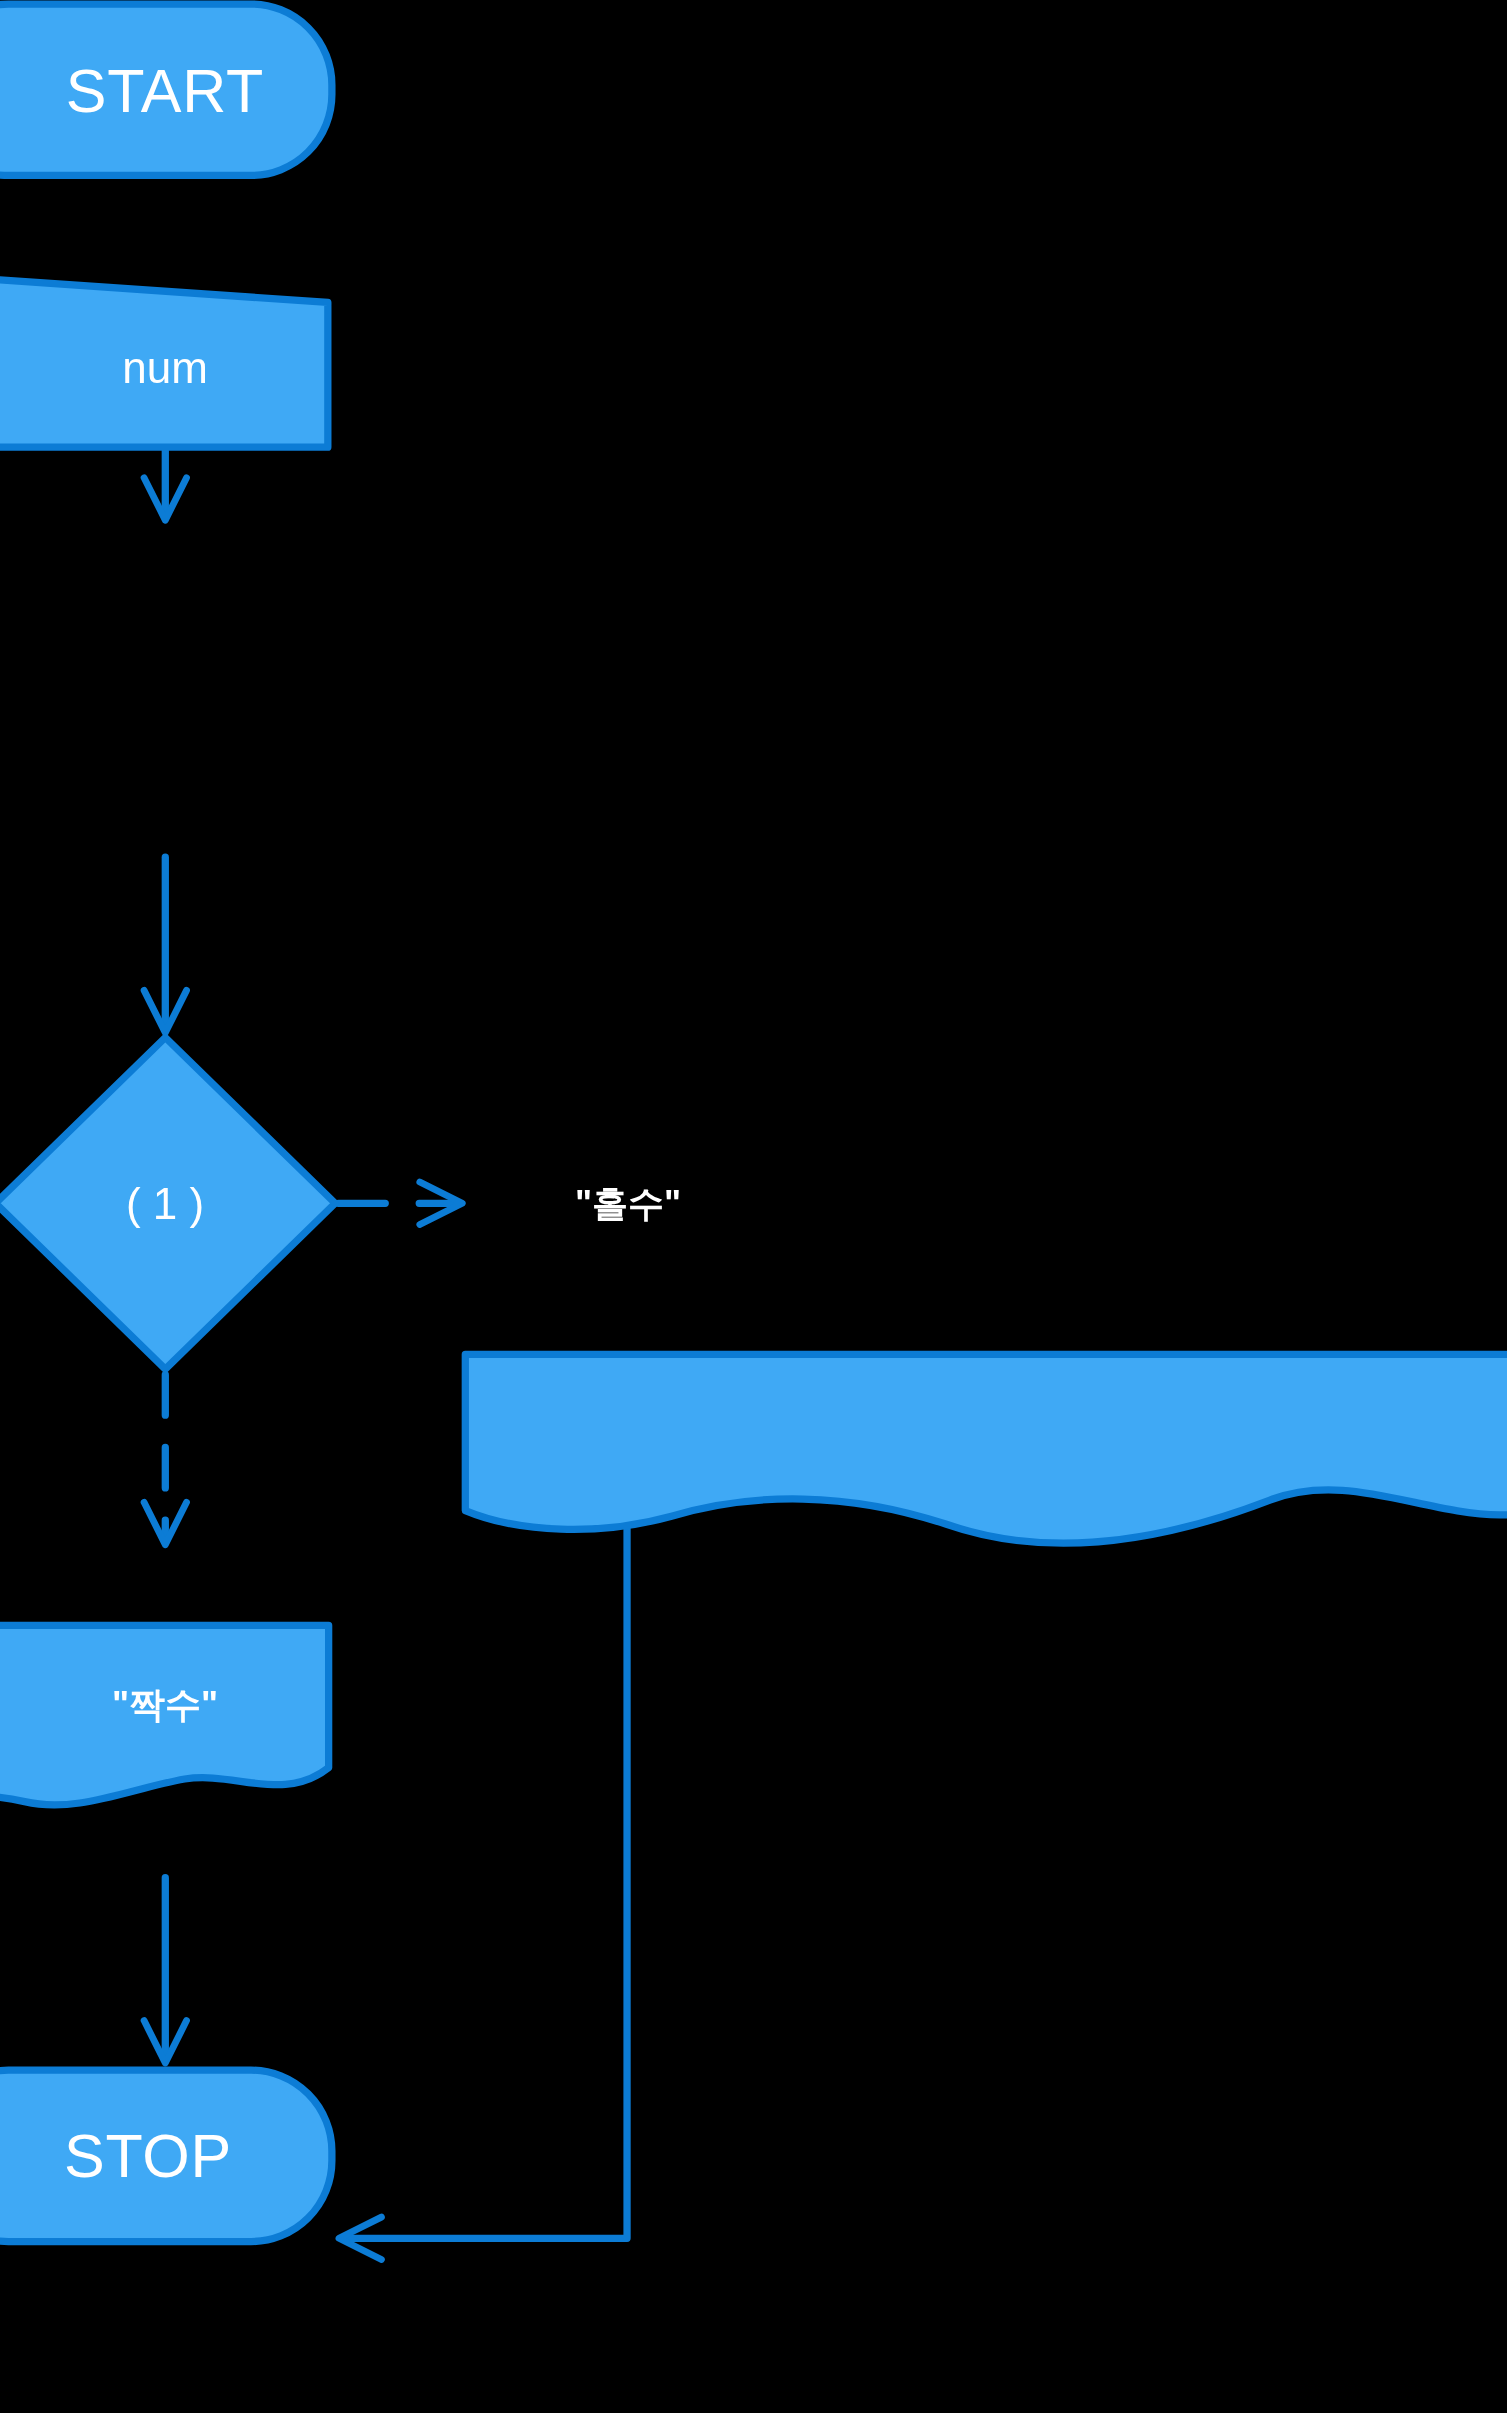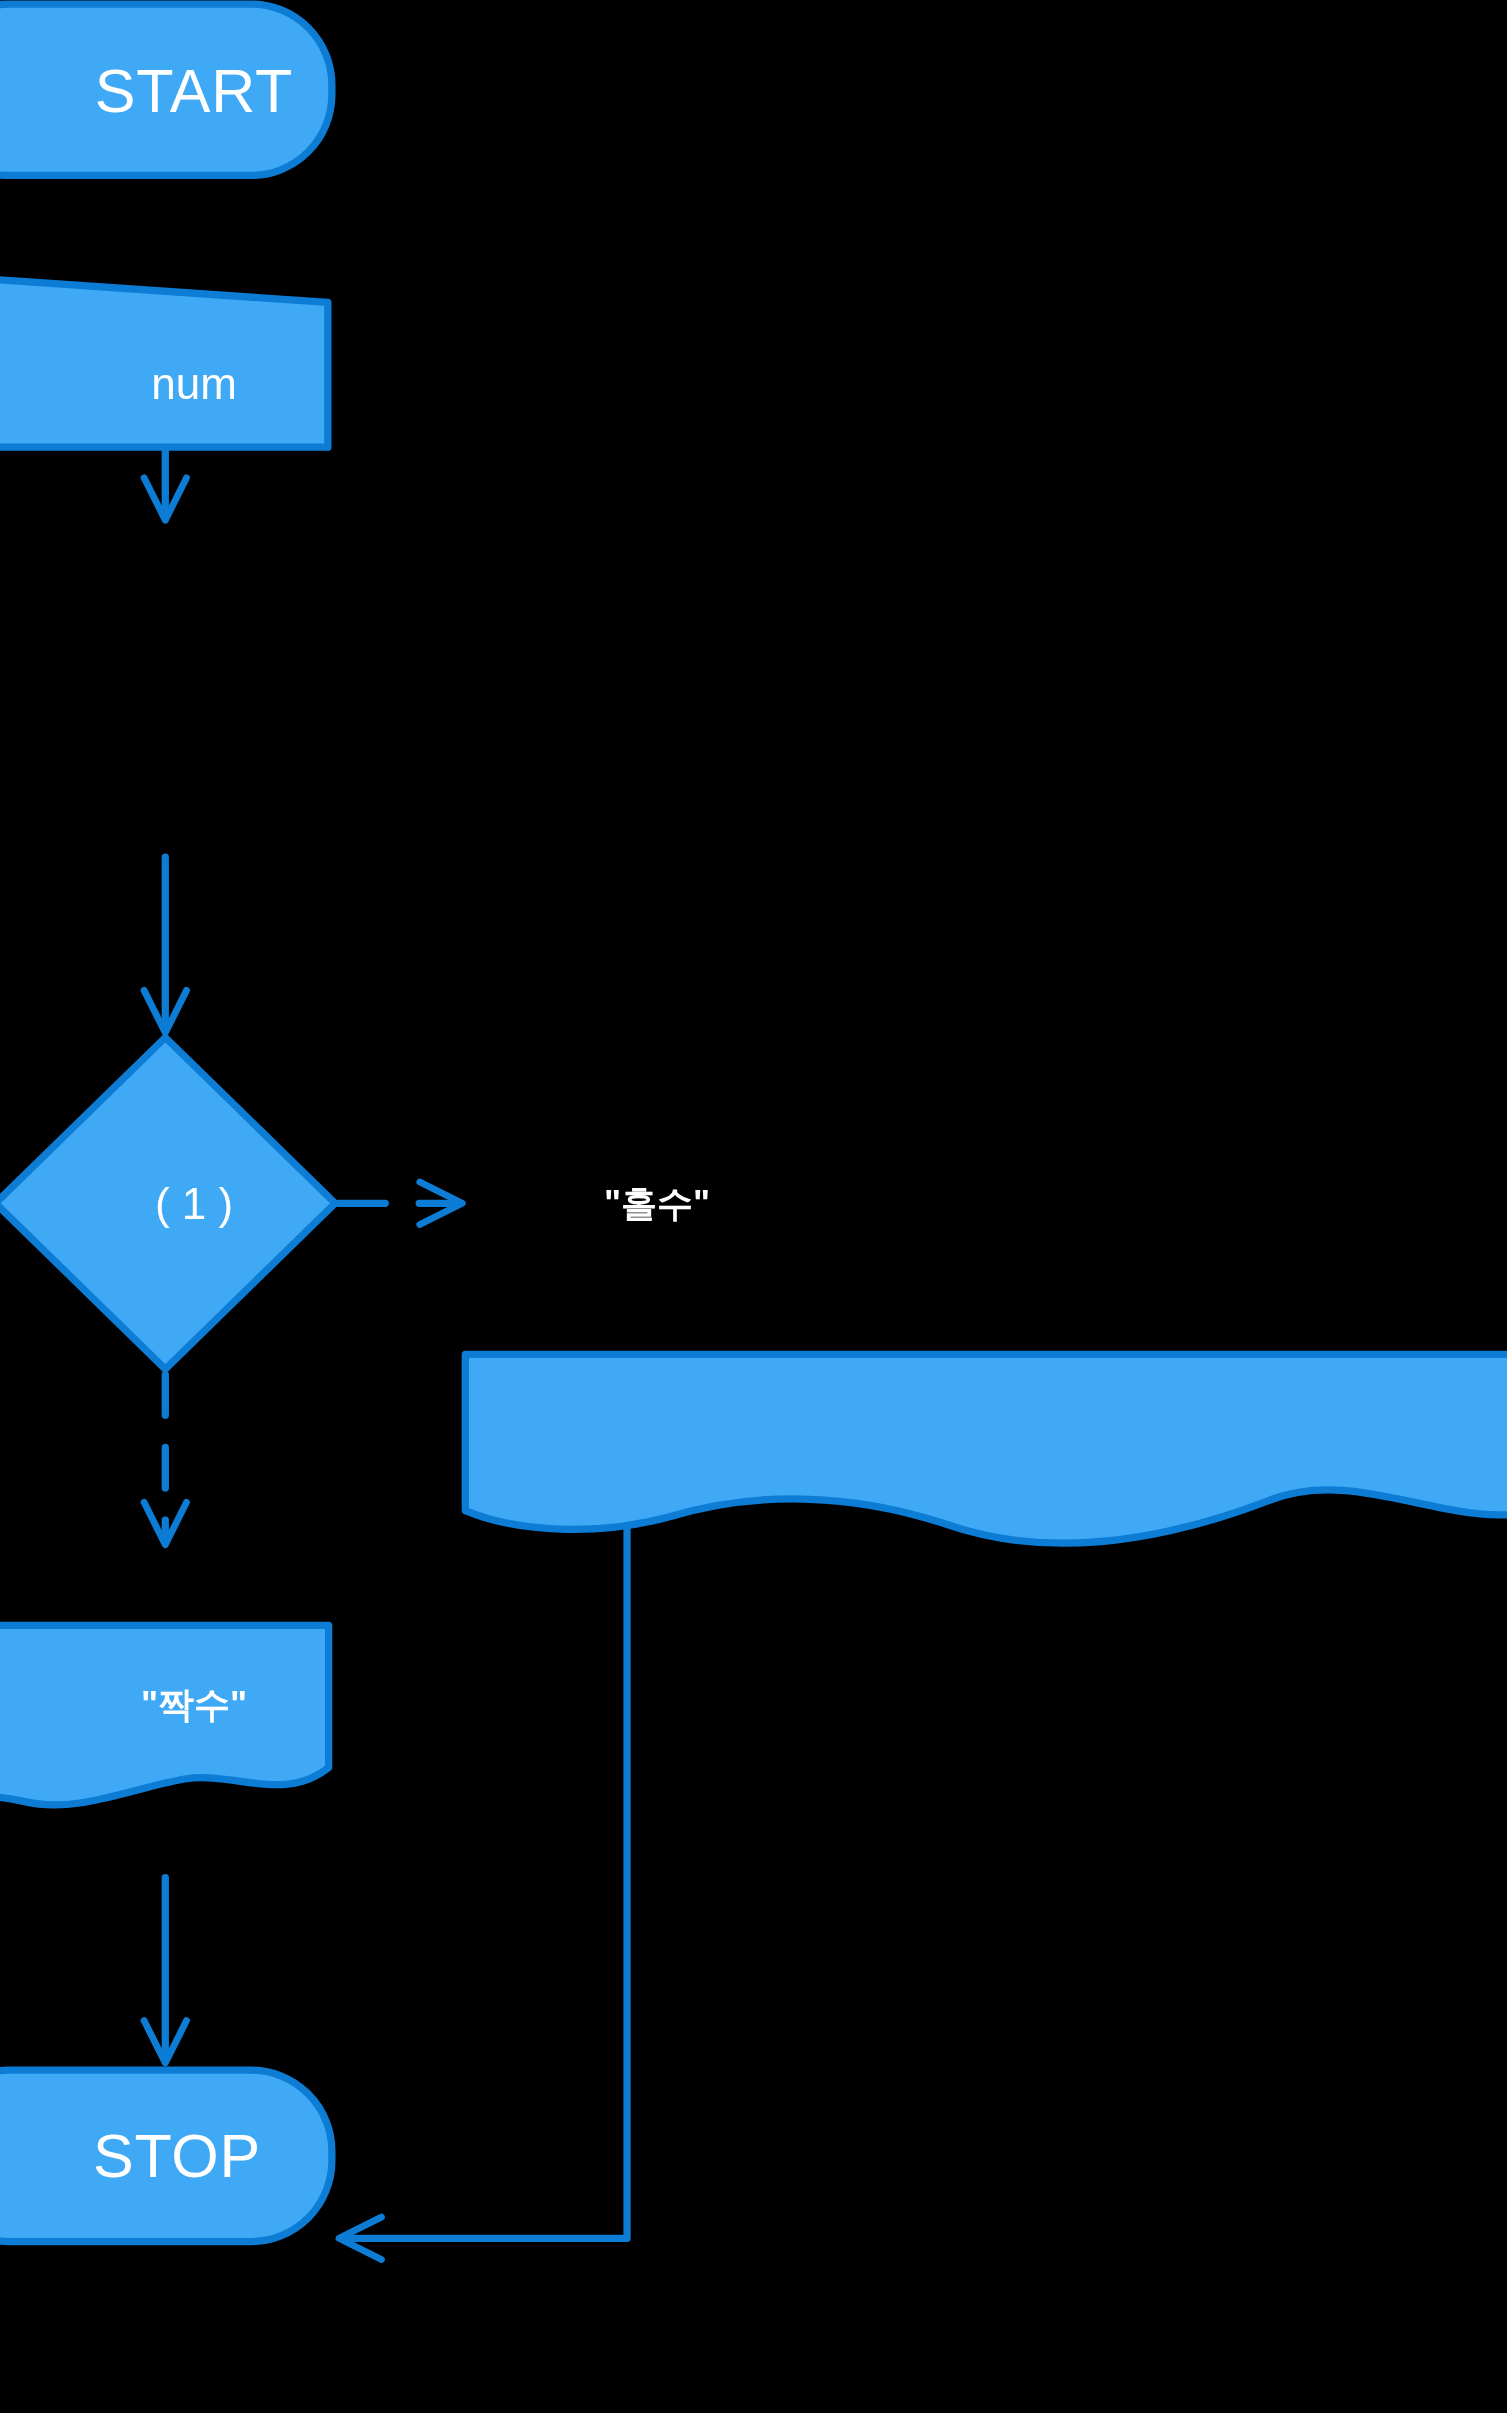--- a/index.html
+++ b/index.html
@@ -27,21 +27,20 @@
     display: block;
   }
   .node-label {
     position: absolute;
     color: #FFFFFF;
     text-align: center;
     white-space: nowrap;
     pointer-events: none;
     line-height: 1;
     transform: translate(-50%, -50%);
-    margin-left: 29px;
   }
   .lbl-terminal {
     font-size: 61px;
     font-weight: 400;
     letter-spacing: 0.8px;
   }
   .lbl-io {
     font-size: 44px;
     font-weight: 400;
   }
@@ -105,21 +104,21 @@
              C 350 2230, 290 2190, 228 2200
              C 160 2212, 95 2243, 30 2228
              C -15 2218, -55 2218, -90 2230
              Z" fill="#3FA9F5" stroke="#0C7CD5" stroke-width="9" stroke-linejoin="round"></path>
 
     <rect x="-90" y="2560" width="500" height="212" rx="100" ry="100" fill="#3FA9F5" stroke="#0C7CD5" stroke-width="9"></rect>
   </svg>
 
   <div class="node-label lbl-terminal" style="left:165px; top:91px;">START</div>
 
-  <div class="node-label lbl-io" style="left:165px; top:384px;">num</div>
+  <div class="node-label lbl-io" style="left:165px; top:368px;">num</div>
 
   <div class="node-label lbl-decision" style="left:165px; top:1204px;">( 1 )</div>
 
   <div class="node-label lbl-doc" style="left:628px; top:1204px;">"홀수"</div>
 
   <div class="node-label lbl-doc" style="left:165px; top:1705px;">"짝수"</div>
 
   <div class="node-label lbl-terminal" style="left:148px; top:2156px;">STOP</div>
 
 </div>

